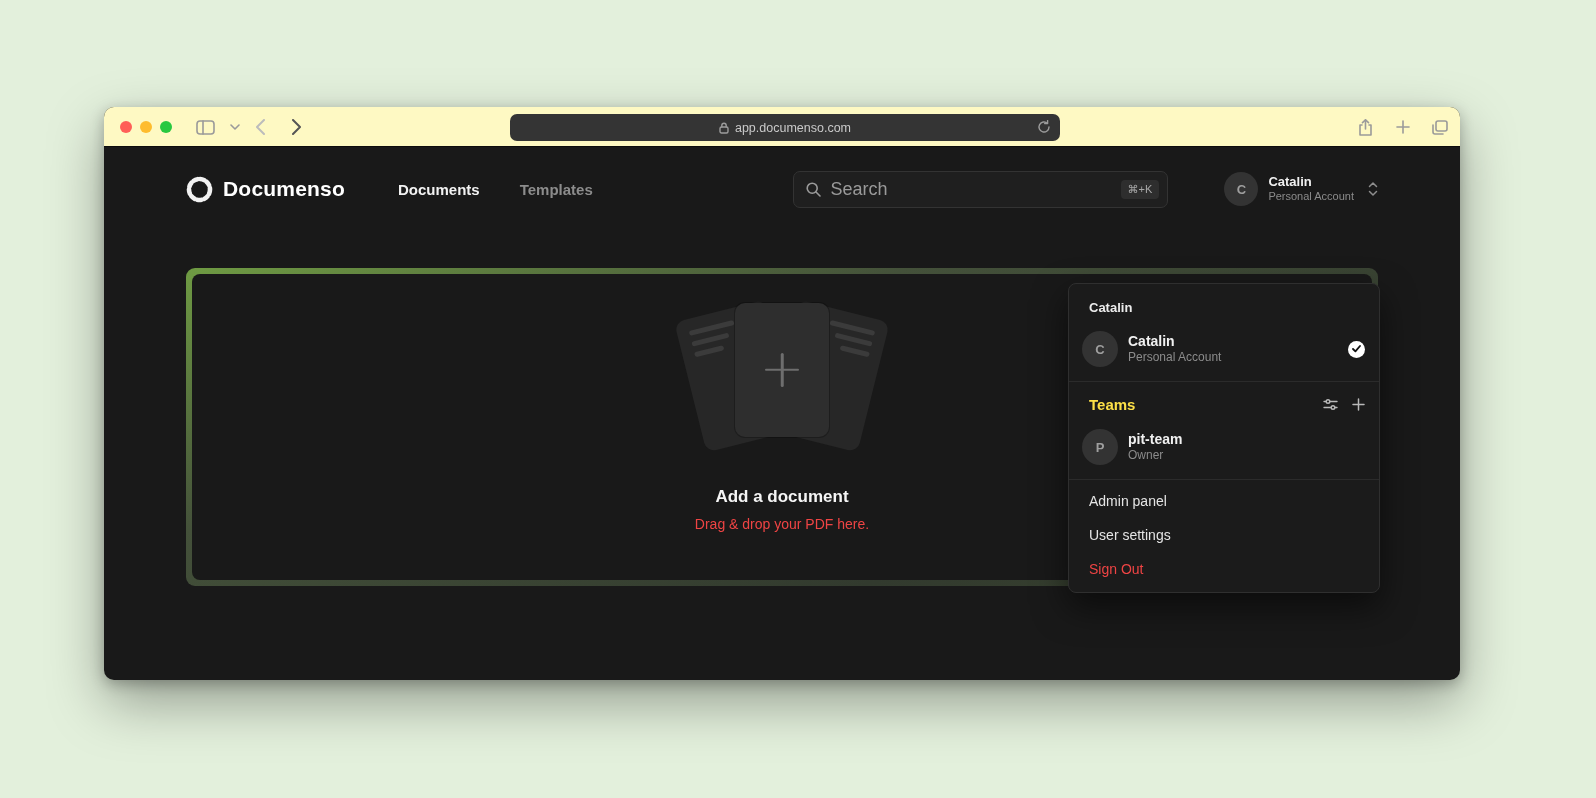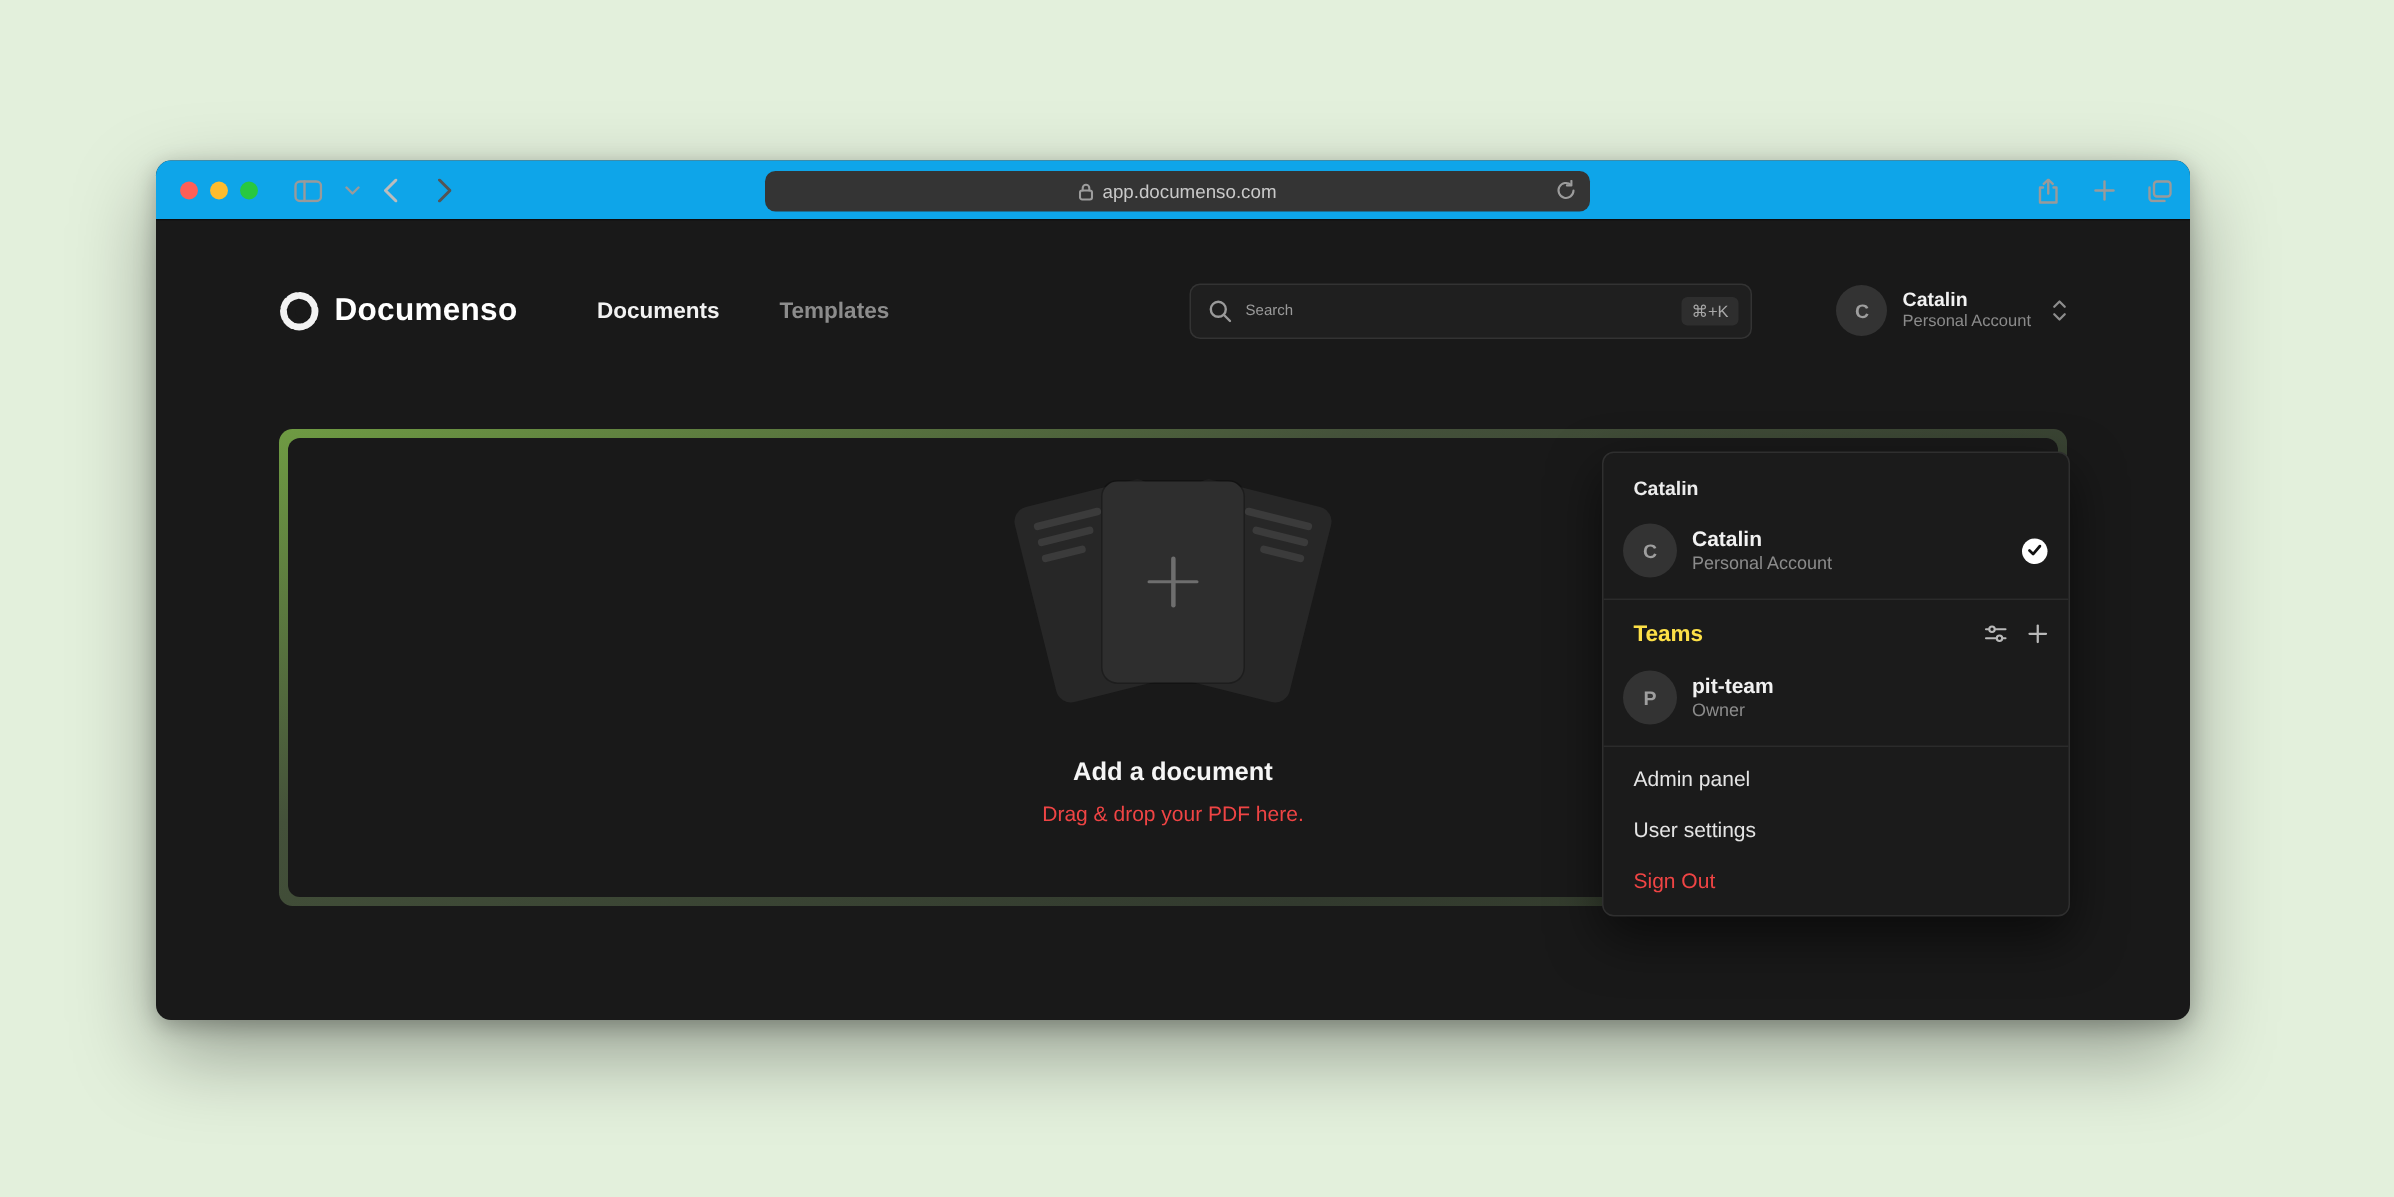--- a/index.html
+++ b/index.html
@@ -18,21 +18,21 @@
     left: 104px; top: 107px;
     width: 1356px; height: 573px;
     background: #191919;
     border-radius: 10px;
     box-shadow: 0 22px 55px rgba(0,0,0,.35), 0 4px 14px rgba(0,0,0,.25);
     overflow: visible;
   }
   .titlebar {
     position: relative;
     height: 40px;
-    background: #0ea5e9;
+    background: #fef9c3;
     border-radius: 10px 10px 0 0;
     border-bottom: 1px solid #0d0d0d;
     padding-left: 32px;
   }
   .traffic { position: absolute; left: 16px; top: 14px; display: flex; gap: 8px; }
   .light { width: 12px; height: 12px; border-radius: 50%; }
   .light.red { background: #ff5f57; }
   .light.yellow { background: #febc2e; }
   .light.green { background: #28c840; }
 
@@ -55,41 +55,41 @@
     color: #c9c9c9; font-size: 12.5px;
     gap: 6px;
   }
   .urlbar .reload { position: absolute; right: 9px; top: 6px; }
 
   
   .page { position: relative; height: 532px; padding: 0 82px; }
 
   .app-header {
     height: 44px;
-    margin-top: 38px;
+    margin-top: 20px;
     display: flex; align-items: center;
   }
   .brand { display: flex; align-items: center; gap: 10px; width: 212px; }
   .brand-name { color: #fff; font-size: 21px; font-weight: 700; letter-spacing: .2px; }
   .nav { display: flex; gap: 40px; }
   .nav-link { font-size: 15px; font-weight: 600; color: #8c8c8c; cursor: pointer; }
   .nav-link.active { color: #f2f2f2; }
 
   .search {
     margin-left: auto;
     width: 375px; height: 37px;
     background: #1f1f1f;
     border: 1px solid #333;
     border-radius: 7px;
     display: flex; align-items: center;
     padding: 0 8px 0 12px;
     gap: 9px;
     cursor: text;
   }
-  .search-label { color: #9a9a9a; font-size: 10px; flex: 1; }
+  .search-label { color: #9a9a9a; font-size: 18px; flex: 1; }
   .kbd {
     background: #2e2e2e; color: #a8a8a8;
     font-size: 11px; padding: 3px 7px; border-radius: 4px;
     font-family: "Liberation Sans", sans-serif;
   }
 
   .account { margin-left: 56px; display: flex; align-items: center; gap: 10px; cursor: pointer; }
   .avatar {
     width: 34px; height: 34px; border-radius: 50%;
     background: #333; color: #9f9f9f;

